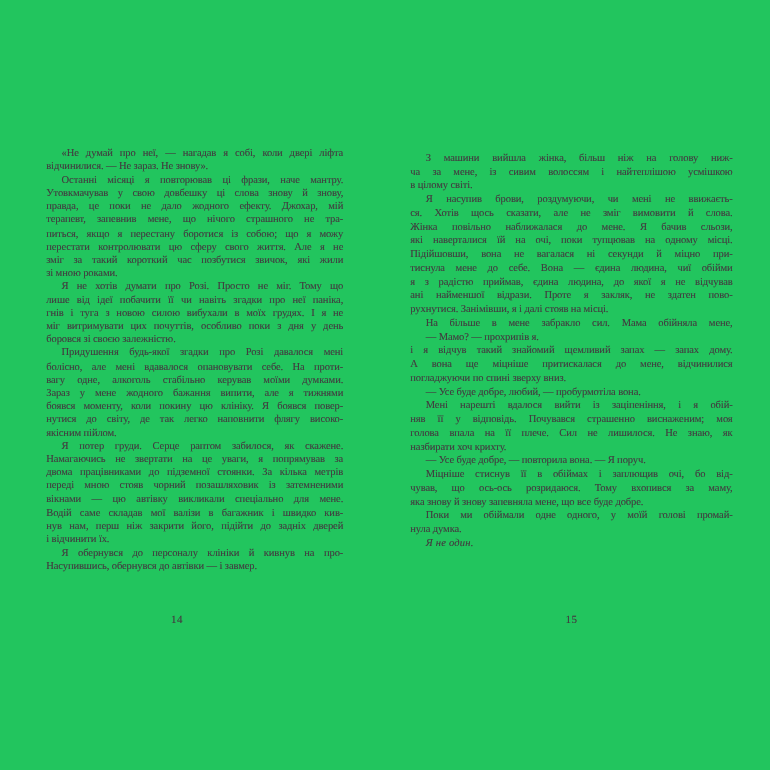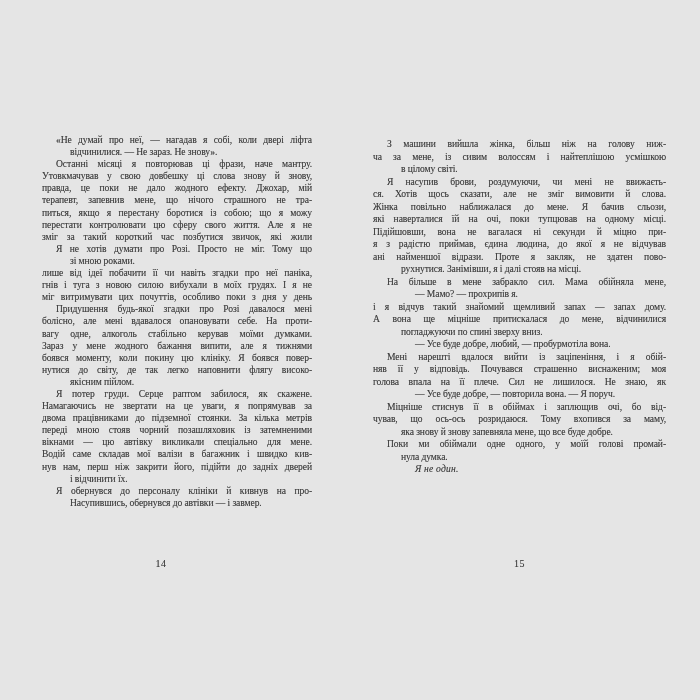--- a/index.html
+++ b/index.html
@@ -7,21 +7,21 @@
     padding: 0;
     width: 700px;
     height: 700px;
     background: #ffffff;
     overflow: hidden;
   }
   .spread {
     position: relative;
     width: 700px;
     height: 700px;
-    background: #e5e5e5;
+    background: #22c55e;
     font-family: "Liberation Serif", "DejaVu Serif", serif;
     color: #3f3f3f;
   }
   .page { position: absolute; top: 0; height: 700px; }
   .page.left  { left: 0;   width: 350px; }
   .page.right { left: 350px; width: 350px; }
 
   .text-block {
     position: absolute;
     text-shadow: 0 0 0.5px rgba(80,80,80,0.55);
@@ -37,21 +37,21 @@
   .line {
     text-align: justify;
     text-align-last: justify;
     letter-spacing: -0.1px;
     white-space: normal;
     overflow: visible;
   }
   .tb-left  .line { height: 12.1px; }
   .tb-right .line { height: 12.5px; }
   .line.first { padding-left: 14px; }
-  .line.last  { text-align-last: left; margin-left: 28px; }
+  .line.last  { text-align-last: left; }
   .line.italic { font-style: italic; letter-spacing: 0.2px; }
 
   .page-number {
     position: absolute;
     top: 558px;
     width: 100%;
     text-align: center;
     font-size: 10px;
     line-height: 12px;
     letter-spacing: 0.5px;
@@ -69,25 +69,26 @@
     <div class="text-block tb-left">
         <div class="line first">«Не думай про неї, — нагадав я собі, коли двері ліфта</div>
         <div class="line last">відчинилися. — Не зараз. Не знову».</div>
         <div class="line first">Останні місяці я повторював ці фрази, наче мантру.</div>
         <div class="line">Утовкмачував у свою довбешку ці слова знову й знову,</div>
         <div class="line">правда, це поки не дало жодного ефекту. Джохар, мій</div>
         <div class="line">терапевт, запевнив мене, що нічого страшного не тра-</div>
         <div class="line">питься, якщо я перестану боротися із собою; що я можу</div>
         <div class="line">перестати контролювати цю сферу свого життя. Але я не</div>
         <div class="line">зміг за такий короткий час позбутися звичок, які жили</div>
+        <div class="line last">зі мною роками.</div>
         <div class="line first">Я не хотів думати про Розі. Просто не міг. Тому що</div>
-        <div class="line last">зі мною роками.</div>
         <div class="line">лише від ідеї побачити її чи навіть згадки про неї паніка,</div>
         <div class="line">гнів і туга з новою силою вибухали в моїх грудях. І я не</div>
         <div class="line">міг витримувати цих почуттів, особливо поки з дня у день</div>
+        <div class="line last">боровся зі своєю залежністю.</div>
         <div class="line first">Придушення будь-якої згадки про Розі давалося мені</div>
         <div class="line">болісно, але мені вдавалося опановувати себе. На проти-</div>
         <div class="line">вагу одне, алкоголь стабільно керував моїми думками.</div>
         <div class="line">Зараз у мене жодного бажання випити, але я тижнями</div>
         <div class="line">боявся моменту, коли покину цю клініку. Я боявся повер-</div>
         <div class="line">нутися до світу, де так легко наповнити флягу високо-</div>
         <div class="line last">якісним пійлом.</div>
         <div class="line first">Я потер груди. Серце раптом забилося, як скажене.</div>
         <div class="line">Намагаючись не звертати на це уваги, я попрямував за</div>
         <div class="line">двома працівниками до підземної стоянки. За кілька метрів</div>
@@ -105,32 +106,34 @@
   <div class="page right">
     <div class="text-block tb-right">
         <div class="line first">З машини вийшла жінка, більш ніж на голову ниж-</div>
         <div class="line">ча за мене, із сивим волоссям і найтеплішою усмішкою</div>
         <div class="line last">в цілому світі.</div>
         <div class="line first">Я насупив брови, роздумуючи, чи мені не ввижаєть-</div>
         <div class="line">ся. Хотів щось сказати, але не зміг вимовити й слова.</div>
         <div class="line">Жінка повільно наближалася до мене. Я бачив сльози,</div>
         <div class="line">які наверталися їй на очі, поки тупцював на одному місці.</div>
         <div class="line">Підійшовши, вона не вагалася ні секунди й міцно при-</div>
+        <div class="line">тиснула мене до себе. Вона — єдина людина, чиї обійми</div>
         <div class="line">я з радістю приймав, єдина людина, до якої я не відчував</div>
         <div class="line">ані найменшої відрази. Проте я закляк, не здатен пово-</div>
         <div class="line last">рухнутися. Занімівши, я і далі стояв на місці.</div>
         <div class="line first">На більше в мене забракло сил. Мама обійняла мене,</div>
         <div class="line first last">— Мамо? — прохрипів я.</div>
         <div class="line">і я відчув такий знайомий щемливий запах — запах дому.</div>
         <div class="line">А вона ще міцніше притискалася до мене, відчинилися</div>
         <div class="line last">погладжуючи по спині зверху вниз.</div>
         <div class="line first last">— Усе буде добре, любий, — пробурмотіла вона.</div>
         <div class="line first">Мені нарешті вдалося вийти із заціпеніння, і я обій-</div>
         <div class="line">няв її у відповідь. Почувався страшенно виснаженим; моя</div>
         <div class="line">голова впала на її плече. Сил не лишилося. Не знаю, як</div>
+        <div class="line last">назбирати хоч крихту.</div>
         <div class="line first last">— Усе буде добре, — повторила вона. — Я поруч.</div>
         <div class="line first">Міцніше стиснув її в обіймах і заплющив очі, бо від-</div>
         <div class="line">чував, що ось-ось розридаюся. Тому вхопився за маму,</div>
         <div class="line last">яка знову й знову запевняла мене, що все буде добре.</div>
         <div class="line first">Поки ми обіймали одне одного, у моїй голові промай-</div>
         <div class="line last">нула думка.</div>
         <div class="line first last italic">Я не один.</div>
       </div>
     <div class="page-number pn-right">15</div>
   </div>

